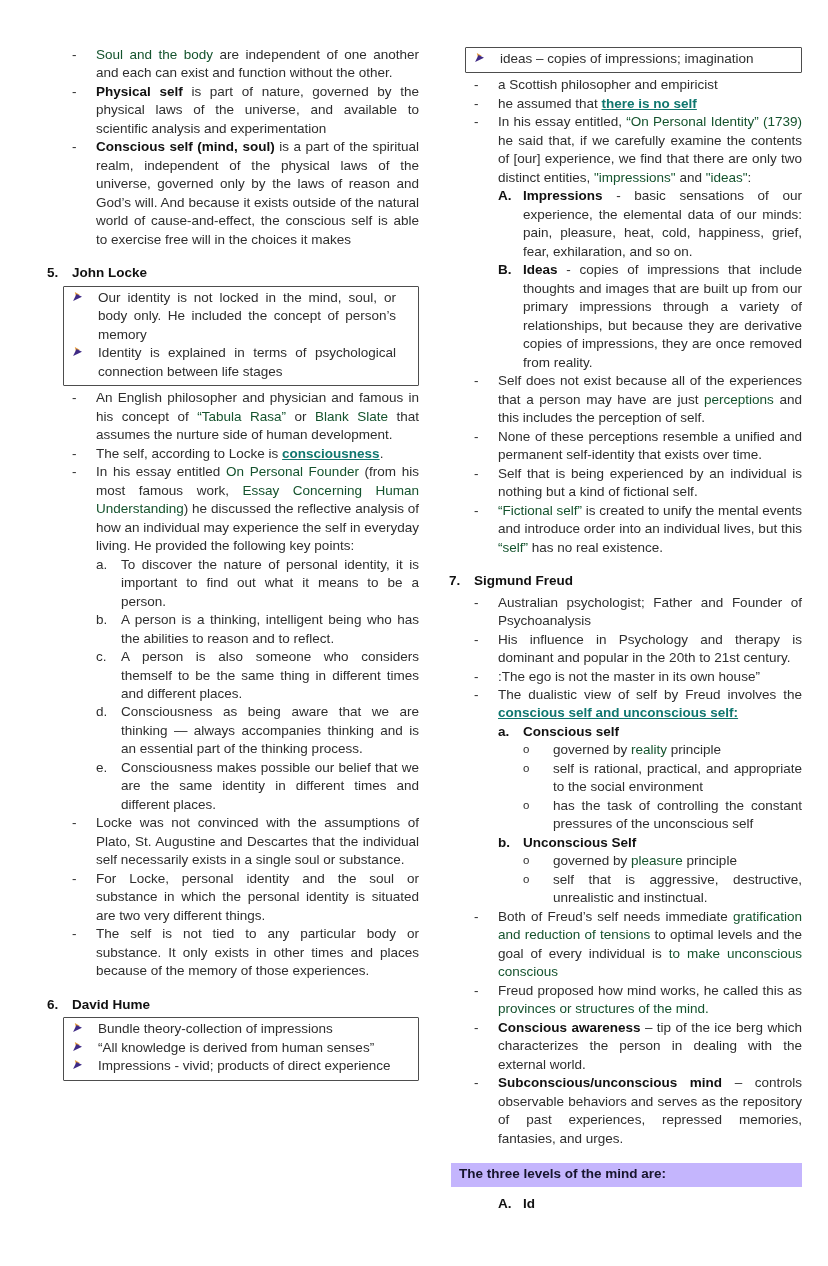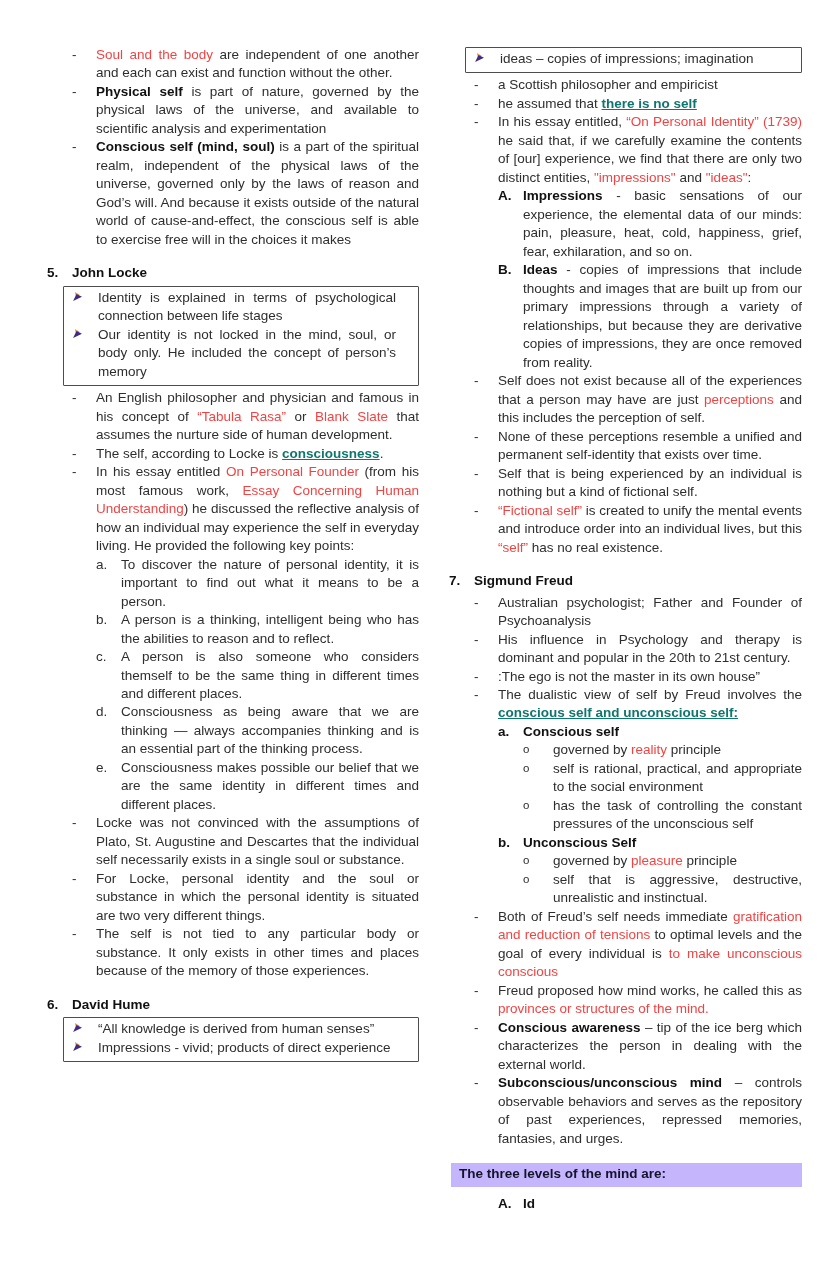--- a/index.html
+++ b/index.html
@@ -20,21 +20,21 @@
   .circle{margin-left:74px;}
   .circle .marker{flex:0 0 30px;font-size:11.5px;padding-top:1px;}
   .heading{display:flex;font-weight:700;color:#111;margin-bottom:3px;}
   .heading .num{flex:0 0 25px;}
   .box{border:1.5px solid #4d4d4d;border-radius:1px;margin:1px 0 3px 16px;padding:2px 22px 4px 0;}
   .box .item{margin-left:8px;}
   .box .item .marker{flex:0 0 26px;padding-top:2px;}
   .gap{height:15px;}
   .gap-sm{height:8px;}
   .highlight{background:#c4b5fd;font-weight:700;color:#16142c;padding:2px 8px 3px 8px;margin:0 0 0 2px;}
-  .sp{color:#ef4444;}
+  .sp{color:#14532d;}
   .sb{font-weight:700;color:#111;}
   .sbu{font-weight:700;color:#0f766e;text-decoration:underline;}
   .mb{font-weight:700;color:#111;}
   .marker svg{display:block;}
 </style>
 </head>
 <body>
 
 <div class="page">
   <div class="col">
@@ -56,30 +56,30 @@
         <span>John Locke</span>
       </div>
       <div class="box">
         <div class="item arrow">
           <span class="marker">
             <svg width="11" height="11" viewBox="0 0 12 12" aria-hidden="true">
               <path d="M3.1 1.1 L8.3 4.1 L4.4 6.3 Z" fill="#e39a3b"></path>
               <path d="M1.2 10.9 L10.9 6.3 L4.9 3.2 Z" fill="#3f2a85"></path>
             </svg>
           </span>
+          <div class="txt"><span>Our identity is not locked in the mind, soul, or body only. He included the concept of person’s memory</span></div>
+        </div>
+        <div class="item arrow">
+          <span class="marker">
+            <svg width="11" height="11" viewBox="0 0 12 12" aria-hidden="true">
+              <path d="M3.1 1.1 L8.3 4.1 L4.4 6.3 Z" fill="#e39a3b"></path>
+              <path d="M1.2 10.9 L10.9 6.3 L4.9 3.2 Z" fill="#3f2a85"></path>
+            </svg>
+          </span>
           <div class="txt"><span>Identity is explained in terms of psychological connection between life stages</span></div>
-        </div>
-        <div class="item arrow">
-          <span class="marker">
-            <svg width="11" height="11" viewBox="0 0 12 12" aria-hidden="true">
-              <path d="M3.1 1.1 L8.3 4.1 L4.4 6.3 Z" fill="#e39a3b"></path>
-              <path d="M1.2 10.9 L10.9 6.3 L4.9 3.2 Z" fill="#3f2a85"></path>
-            </svg>
-          </span>
-          <div class="txt"><span>Our identity is not locked in the mind, soul, or body only. He included the concept of person’s memory</span></div>
         </div>
       </div>
       <div class="item dash">
         <span class="marker">-</span>
         <div class="txt"><span>An English philosopher and physician and famous in his concept of </span><span class="sp">“Tabula Rasa”</span><span> or </span><span class="sp">Blank Slate</span><span> that assumes the nurture side of human development.</span></div>
       </div>
       <div class="item dash">
         <span class="marker">-</span>
         <div class="txt"><span>The self, according to Locke is </span><span class="sbu">consciousness</span><span>.</span></div>
       </div>
@@ -118,20 +118,29 @@
       <div class="item dash">
         <span class="marker">-</span>
         <div class="txt"><span>The self is not tied to any particular body or substance. It only exists in other times and places because of the memory of those experiences.</span></div>
       </div>
       <div class="gap"></div>
       <div class="heading">
         <span class="num">6.</span>
         <span>David Hume</span>
       </div>
       <div class="box">
+        <div class="item arrow">
+          <span class="marker">
+            <svg width="11" height="11" viewBox="0 0 12 12" aria-hidden="true">
+              <path d="M3.1 1.1 L8.3 4.1 L4.4 6.3 Z" fill="#e39a3b"></path>
+              <path d="M1.2 10.9 L10.9 6.3 L4.9 3.2 Z" fill="#3f2a85"></path>
+            </svg>
+          </span>
+          <div class="txt"><span>Bundle theory-collection of impressions</span></div>
+        </div>
         <div class="item arrow">
           <span class="marker">
             <svg width="11" height="11" viewBox="0 0 12 12" aria-hidden="true">
               <path d="M3.1 1.1 L8.3 4.1 L4.4 6.3 Z" fill="#e39a3b"></path>
               <path d="M1.2 10.9 L10.9 6.3 L4.9 3.2 Z" fill="#3f2a85"></path>
             </svg>
           </span>
           <div class="txt"><span>“All knowledge is derived from human senses”</span></div>
         </div>
         <div class="item arrow">

